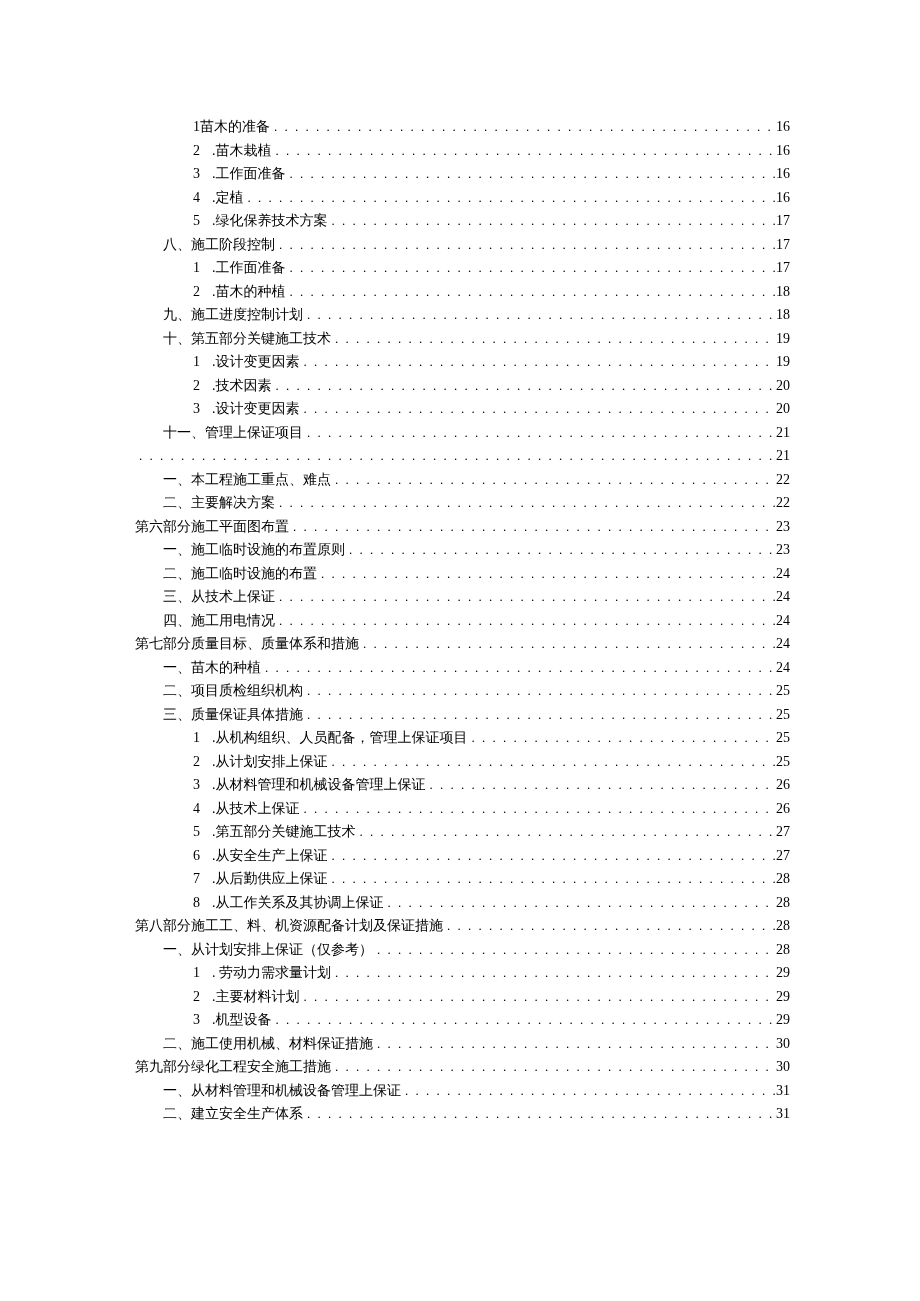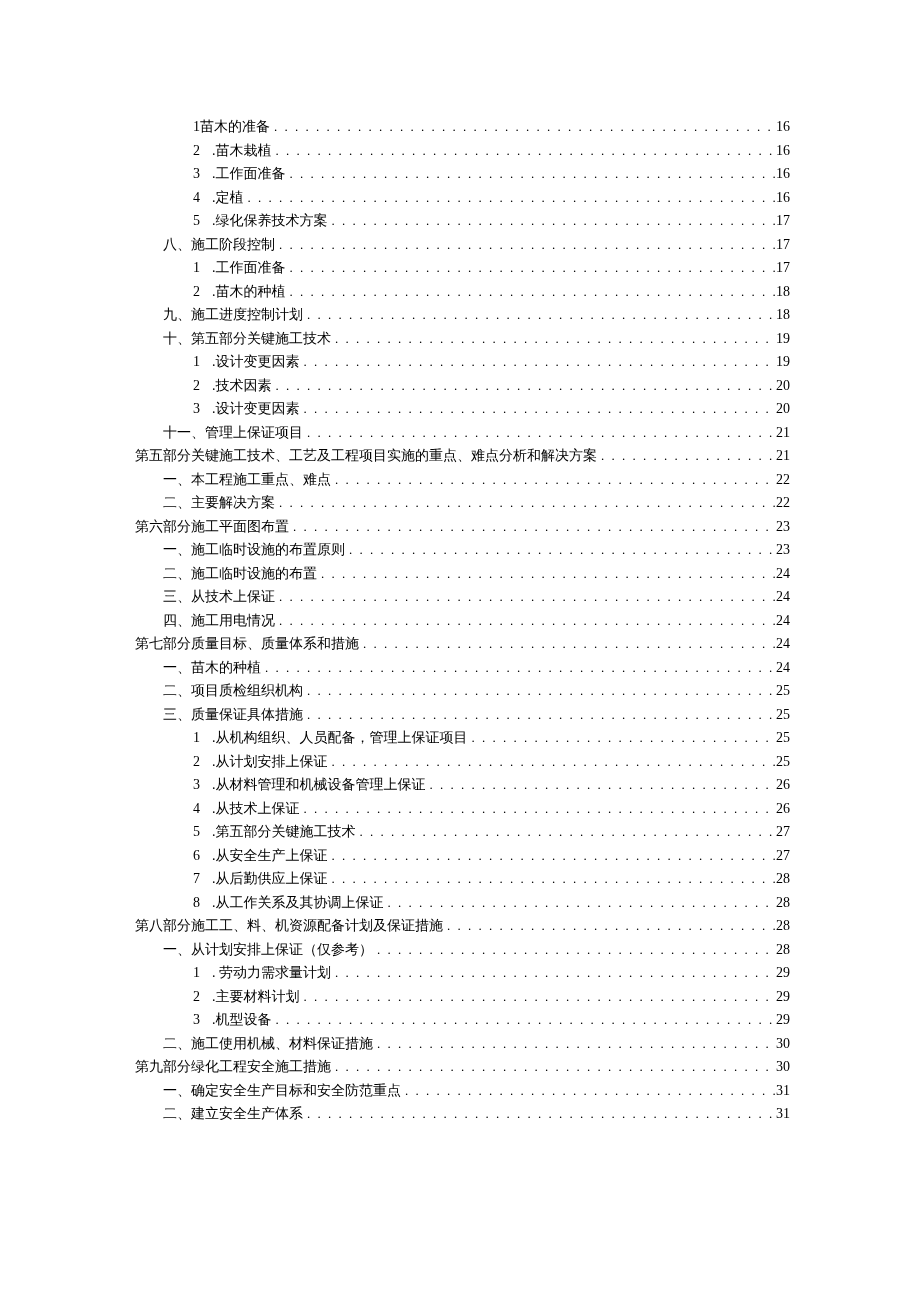--- a/index.html
+++ b/index.html
@@ -108,21 +108,20 @@
       <span class="toc-label"><span class="num">3</span><span>.设计变更因素</span></span>
       <span class="toc-dots"></span>
       <span class="toc-page">20</span>
     </div>
     <div class="toc-line indent-1">
       <span class="toc-label">十一、管理上保证项目</span>
       <span class="toc-dots"></span>
       <span class="toc-page">21</span>
     </div>
     <div class="toc-line indent-0">
-      <span class="toc-label">第五部分关键施工技术、工艺及工程项目实施的重点、难点分析和解决方案</span>
       <span class="toc-dots"></span>
       <span class="toc-page">21</span>
     </div>
     <div class="toc-line indent-1">
       <span class="toc-label">一、本工程施工重点、难点</span>
       <span class="toc-dots"></span>
       <span class="toc-page">22</span>
     </div>
     <div class="toc-line indent-1">
       <span class="toc-label">二、主要解决方案</span>
@@ -243,21 +242,21 @@
       <span class="toc-label">二、施工使用机械、材料保证措施</span>
       <span class="toc-dots"></span>
       <span class="toc-page">30</span>
     </div>
     <div class="toc-line indent-0">
       <span class="toc-label">第九部分绿化工程安全施工措施</span>
       <span class="toc-dots"></span>
       <span class="toc-page">30</span>
     </div>
     <div class="toc-line indent-1">
-      <span class="toc-label">一、确定安全生产目标和安全防范重点</span>
+      <span class="toc-label">一、从材料管理和机械设备管理上保证</span>
       <span class="toc-dots"></span>
       <span class="toc-page">31</span>
     </div>
     <div class="toc-line indent-1">
       <span class="toc-label">二、建立安全生产体系</span>
       <span class="toc-dots"></span>
       <span class="toc-page">31</span>
     </div>
   </div>
 

